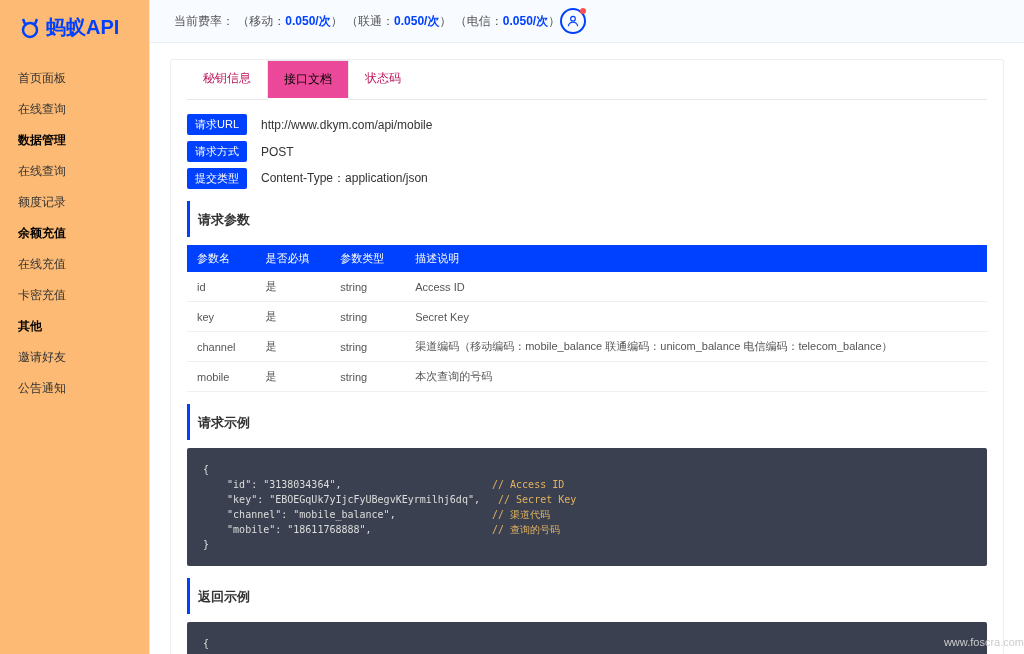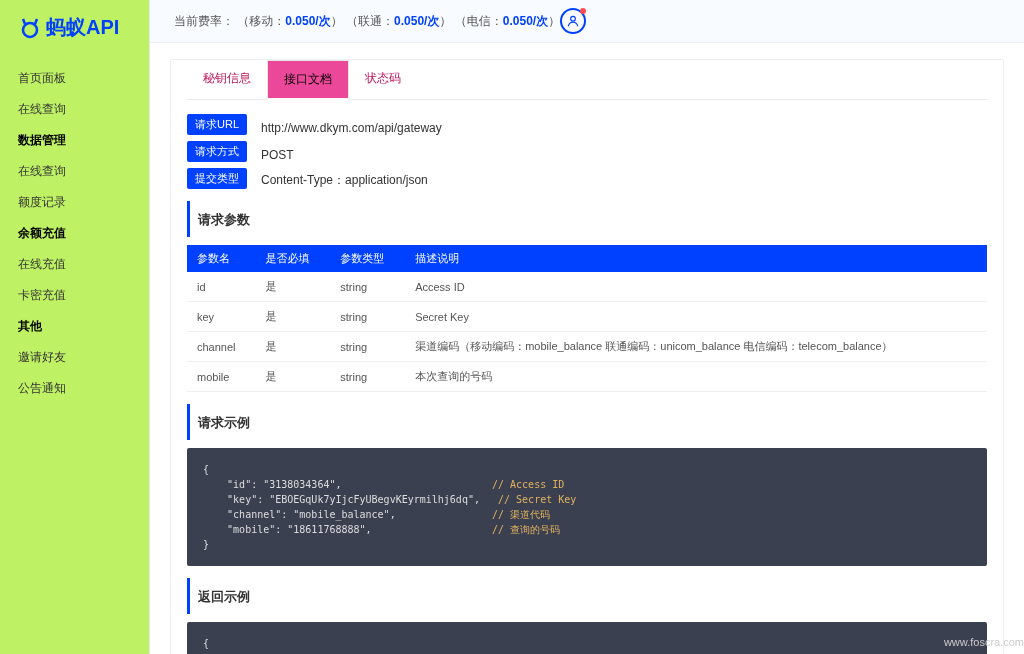--- a/index.html
+++ b/index.html
@@ -1,35 +1,35 @@
 <!DOCTYPE html>
 <html><head>
 <meta charset="utf-8">
 <style>
 *{margin:0;padding:0;box-sizing:border-box}
 body{font-family:-apple-system,"PingFang SC","Microsoft YaHei",sans-serif;font-size:12px;color:#333;background:#fff}
 .container{display:flex;height:654px;width:1024px;overflow:hidden}
-.sidebar{width:150px;border-right:1px solid #e8e8e8;background:#bef264;flex-shrink:0}
+.sidebar{width:150px;border-right:1px solid #e8e8e8;background:#fdba74;flex-shrink:0}
 .logo{display:flex;align-items:center;padding:14px 18px;font-size:20px;font-weight:bold;color:#0041ff}
 .logo svg{margin-right:4px}
 .nav{padding:8px 0}
 .nav-item{padding:7px 18px;font-size:12px;color:#333;cursor:pointer}
 .nav-item.active{font-weight:bold;color:#000}
 .main{flex:1;display:flex;flex-direction:column;min-width:0}
 .topbar{display:flex;align-items:center;justify-content:flex-start;padding:8px 24px;border-bottom:1px solid #eee;background:#f8fbff}
 .rate{font-size:12px;color:#555}
 .rate .v{color:#0041ff;font-weight:bold}
 .avatar{width:26px;height:26px;border-radius:50%;border:2px solid #0041ff;display:flex;align-items:center;justify-content:center;position:relative}
 .avatar::after{content:"";position:absolute;top:-2px;right:-2px;width:6px;height:6px;background:#ff4d4f;border-radius:50%}
 .content{flex:1;overflow-y:auto;padding:16px 20px}
 .card{background:#fff;border:1px solid #eee;border-radius:2px;padding:0 16px 16px}
 .tabs{display:flex;border-bottom:1px solid #e8e8e8;margin-bottom:14px}
 .tab{padding:10px 16px;font-size:12px;color:#be185d;cursor:pointer;border-bottom:2px solid transparent}
 .tab.active{color:#000;border-bottom-color:#fff;background:#ec4899;border-left:1px solid #e8e8e8;border-right:1px solid #e8e8e8;border-top:1px solid #e8e8e8;margin-bottom:-1px}
-.info-row{display:flex;align-items:flex-end;margin-bottom:6px}
+.info-row{display:flex;align-items:center;margin-bottom:6px}
 .badge{background:#0041ff;color:#fff;font-size:11px;padding:3px 8px;border-radius:2px;margin-right:14px;min-width:54px;text-align:center}
 .info-val{font-size:12px;color:#333}
 .sec-title{font-size:13px;font-weight:bold;padding:10px 0 8px;border-left:3px solid #0041ff;padding-left:8px;margin:12px 0 8px}
 .tbl{width:100%;border-collapse:collapse;font-size:11px}
 .tbl thead{background:#0041ff;color:#fff}
 .tbl th{text-align:left;padding:6px 10px;font-weight:normal}
 .tbl td{padding:7px 10px;border-bottom:1px solid #f0f0f0;color:#555}
 .code{background:#3a4050;color:#ddd;padding:14px 16px;border-radius:2px;font-family:Consolas,Monaco,monospace;font-size:10px;line-height:1.5;white-space:pre;overflow-x:auto;margin-top:6px}
 .code .c{color:#e2b25f}
 .watermark{position:absolute;bottom:6px;right:0;color:#ccc;font-size:11px}
@@ -75,21 +75,21 @@
     <div class="content">
       <div class="card">
         <div class="tabs" id="tabs">
             <div class="tab">秘钥信息</div>
             <div class="tab active">接口文档</div>
             <div class="tab">状态码</div>
           </div>
 
         <div class="info-row">
           <span class="badge">请求URL</span>
-          <span class="info-val">http://www.dkym.com/api/gateway</span>
+          <span class="info-val">http://www.dkym.com/api/mobile</span>
         </div>
         <div class="info-row">
           <span class="badge">请求方式</span>
           <span class="info-val">POST</span>
         </div>
         <div class="info-row">
           <span class="badge">提交类型</span>
           <span class="info-val">Content-Type：application/json</span>
         </div>
 

